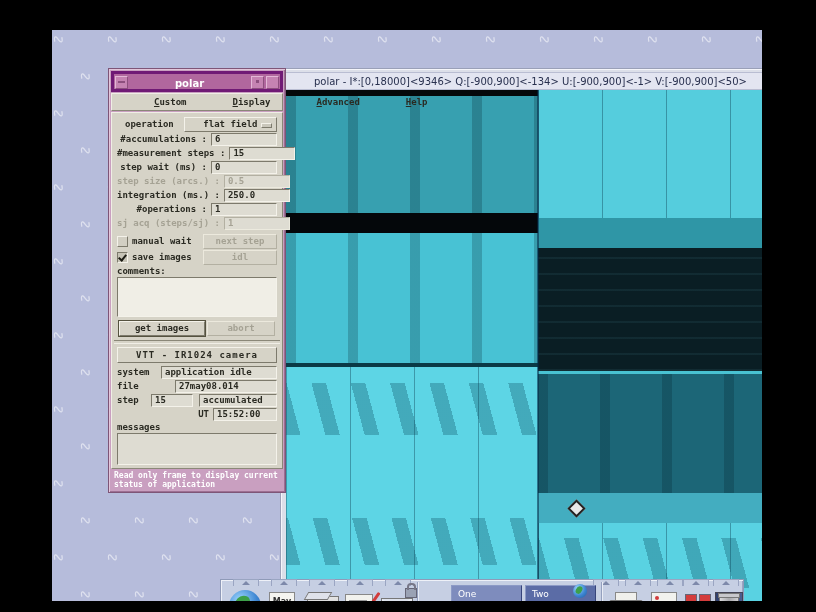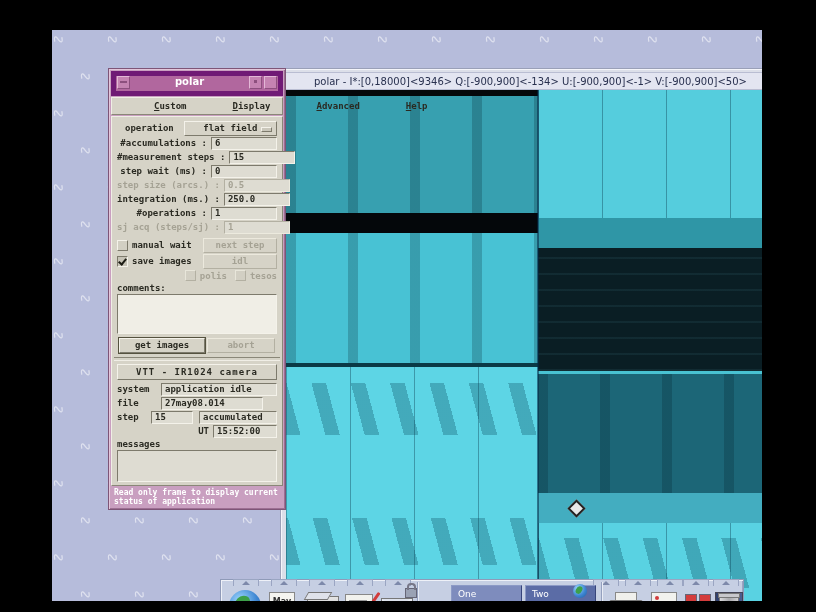--- a/index.html
+++ b/index.html
@@ -33,39 +33,39 @@
             rgba(6,70,90,0) 14px 38px); }
   .grain    { background-image:repeating-linear-gradient(0deg, rgba(120,220,240,.07) 0 2px,
             transparent 2px 16px); }
 
   
   #polar { position:absolute; left:56px; top:38px; width:172px;
            background:var(--frame-pink,#c99fc0); border:1px solid #7e5577;
            box-shadow: inset 1px 1px 0 #e2c6da, inset -1px -1px 0 #9d6f93;
            padding:2px; }
   #polar-titlebar { height:15px; background:var(--titlebar-pink,#b1679e);
-           border:5px solid #701a75; display:flex; align-items:flex-start; }
+           border:3px solid #701a75; display:flex; align-items:flex-end; }
   #polar-title { flex:1; text-align:center; font:bold 10px "DejaVu Sans", sans-serif; color:#fff; }
   .ptb-btn { width:11px; height:11px; margin:0 1px; background:#c583b2;
            border:1px solid; border-color:#e3b7d6 #8d4f7e #8d4f7e #e3b7d6; }
   .ptb-btn.menu::after { content:""; display:block; width:7px; height:2px; margin:4px auto;
            background:#8d4f7e; }
   .ptb-btn.min::after { content:""; display:block; width:3px; height:3px; margin:3px auto;
            background:#8d4f7e; }
   #polar-menubar { height:16px; background:var(--ui-beige,#d6d3c7); margin-top:1px;
            display:flex; align-items:center; font:bold 9px "DejaVu Sans Mono", monospace;
            color:#2a2a22; border:1px solid; border-color:#f0eee6 #8a8778 #8a8778 #f0eee6; }
   .menu-item { padding:1px 4px; display:inline-block;margin-left:38px; }
   .menu-item::first-letter { text-decoration:underline; }
   .menu-spacer { flex:1; }
   #polar-body { background:var(--ui-beige,#d6d3c7); margin-top:1px; padding:3px 2px 2px 2px;
            border:1px solid; border-color:#f0eee6 #8a8778 #8a8778 #f0eee6; }
 
   .pw-row { display:flex; align-items:center; height:14px; margin:0 3px;
-            font:bold 9px "DejaVu Sans Mono", monospace; color:#2a2a22; }
+            font:bold 9px "DejaVu Sans Mono", monospace; color:#2a2a22;justify-content:space-between; }
   .pw-label-r { flex:1; text-align:right; padding-right:4px; white-space:nowrap; }
   .pw-input { width:58px; height:11px; background:#dedcd2; flex:none;
             border:1px solid; border-color:#7d7a6c #f4f2ea #f4f2ea #7d7a6c;
             font:bold 9px "DejaVu Sans Mono", monospace; color:#2a2a22;
             display:flex; align-items:center; padding:0 3px; overflow:hidden; white-space:nowrap; }
   .pw-row.disabled, .pw-row.disabled .pw-input { color:#a5a294; }
   .pw-row.disabled .pw-input { border-color:#b3b0a2 #eceade #eceade #b3b0a2; }
 
   .pw-option { position:relative; width:100px; height:13px; margin-left:6px;
             background:var(--ui-beige,#d6d3c7);
@@ -492,27 +492,20 @@
         <span style="flex:1"></span>
         <div class="pw-btn dim" style="width:72px">next step</div>
       </div>
       <div class="pw-row" style="height:16px">
         <span class="cb checked"></span>
         <span>save images</span>
         <span style="flex:1"></span>
         <div class="pw-btn dim" style="width:72px">idl</div>
       </div>
 
-      <div class="pw-row disabled" style="height:13px;justify-content:flex-end">
-        <span class="cb dim"></span>
-        <span>polis</span>
-        <span style="width:8px"></span>
-        <span class="cb dim"></span>
-        <span>tesos</span>
-      </div>
       <div class="pw-row" style="height:11px">
         <span class="pw-label-l">comments:</span>
       </div>
       <div class="pw-textarea"></div>
 
       <div class="pw-row" style="height:18px;margin-top:2px">
         <div class="pw-btn primary" style="width:84px;margin-left:2px">get images</div>
         <span style="flex:1"></span>
         <div class="pw-btn dim" style="width:66px;margin-right:2px">abort</div>
       </div>

